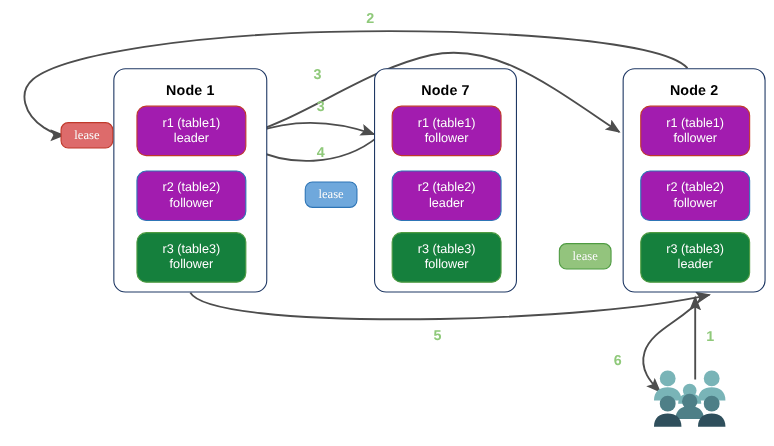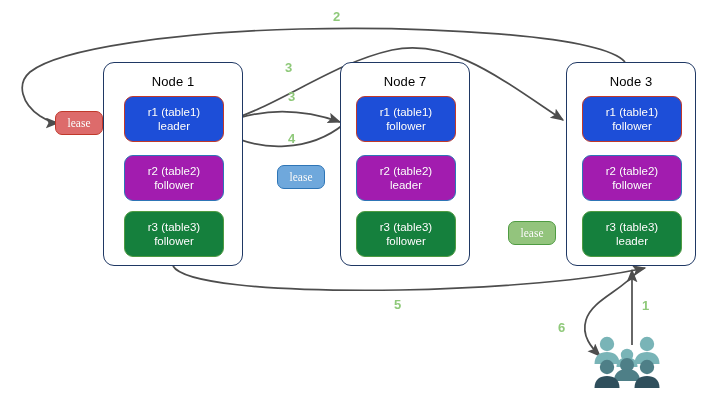--- a/index.html
+++ b/index.html
@@ -32,39 +32,39 @@
     border-radius: 11px;
     background: #ffffff;
   }
   .node-title {
     position: absolute;
     left: 0;
     right: 0;
     top: 11px;
     text-align: center;
     font-size: 13px;
-    font-weight: normal;
+    font-weight: bold;
     color: #000000;
     letter-spacing: 0.1px;
   }
   .replica {
     position: absolute;
     box-sizing: border-box;
     border-radius: 9px;
     display: flex;
     flex-direction: column;
     align-items: center;
     justify-content: center;
     color: #ffffff;
     font-size: 11.5px;
     line-height: 14px;
     text-align: center;
     text-shadow: 0 0 1px rgba(0,0,0,0.12);
   }
-  .replica.red    { background: #1d4ed8; border: 1.4px solid #c0392b; }
+  .replica.red    { background: #a21caf; border: 1.4px solid #c0392b; }
   .replica.blue   { background: #a21caf; border: 1.4px solid #2e75b6; }
   .replica.green  { background: #15803d; border: 1.4px solid #4f9b42; }
 
   .lease {
     position: absolute;
     box-sizing: border-box;
     border-radius: 7px;
     display: flex;
     align-items: center;
     justify-content: center;
@@ -141,21 +141,21 @@
       <span>r2 (table2)</span>
       <span>leader</span>
     </div>
     <div class="replica green" style="left:15px; top:148px; width:100px; height:46px;">
       <span>r3 (table3)</span>
       <span>follower</span>
     </div>
   </div>
 
   <div class="node-box" style="left:566px; top:62px; width:130px; height:204px;">
-    <div class="node-title">Node 3</div>
+    <div class="node-title">Node 2</div>
     <div class="replica red" style="left:15px; top:33px; width:100px; height:46px;">
       <span>r1 (table1)</span>
       <span>follower</span>
     </div>
     <div class="replica blue" style="left:15px; top:92px; width:100px; height:46px;">
       <span>r2 (table2)</span>
       <span>follower</span>
     </div>
     <div class="replica green" style="left:15px; top:148px; width:100px; height:46px;">
       <span>r3 (table3)</span>

